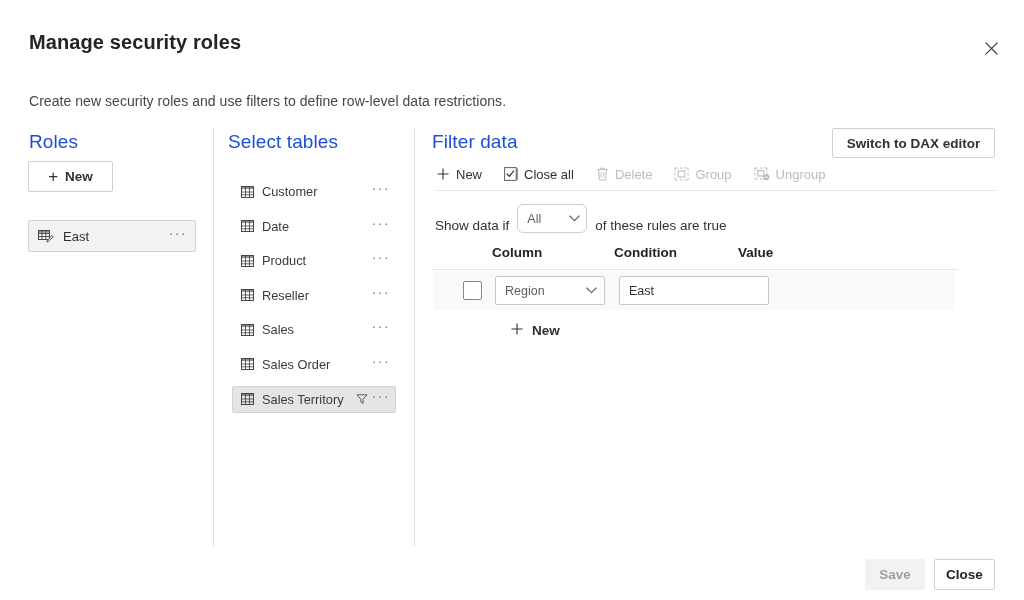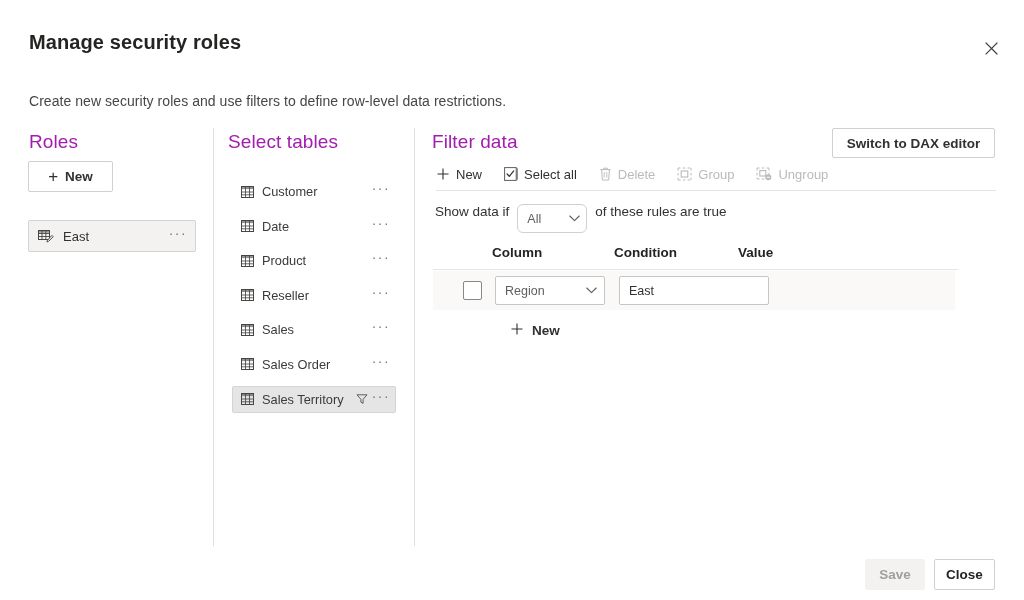--- a/index.html
+++ b/index.html
@@ -62,21 +62,21 @@
     background: #e1dfdd;
   }
   .divider.d1 { left: 213px; }
   .divider.d2 { left: 414px; }
 
   
   .panel-heading {
     position: absolute;
     font-size: 19px;
     font-weight: 400;
-    color: #a21caf;
+    color: #1d4ed8;
     letter-spacing: 0.1px;
   }
   #roles-heading  { left: 29px;  top: 131px; }
   #tables-heading { left: 228px; top: 131px; }
   #filter-heading { left: 432px; top: 131px; }
 
   
   .new-role-btn {
     position: absolute;
     left: 28px;
@@ -229,21 +229,21 @@
     width: 560px;
     height: 1px;
     background: #e6e4e2;
   }
 
   .showdata-row {
     position: absolute;
     left: 435px;
     top: 204px;
     display: flex;
-    align-items: flex-start;
+    align-items: flex-end;
     height: 29px;
   }
   .showdata-row .lbl {
     font-size: 13.5px;
     color: #323130;
   }
   .mini-select {
     width: 70px;
     height: 29px;
     margin: 0 8px;
@@ -531,21 +531,21 @@
   </div>
 
   <div class="tb-item">
     <span class="tb-icon">
       <svg width="14" height="14" viewBox="0 0 14 14" fill="none" xmlns="http://www.w3.org/2000/svg">
         <rect x="0.6" y="0.6" width="11.6" height="12.8" stroke="#605e5c" stroke-width="1"></rect>
         <path d="M3.1 7 L5.3 9.4 L9.7 3.9" stroke="#323130" stroke-width="1.2" stroke-linecap="round" stroke-linejoin="round"></path>
         <path d="M13.2 1.2 V12.8" stroke="#605e5c" stroke-width="1"></path>
       </svg>
     </span>
-    <span>Select all</span>
+    <span>Close all</span>
   </div>
 
   <div class="tb-item disabled">
     <span class="tb-icon">
       <svg width="13" height="14" viewBox="0 0 13 14" fill="none" xmlns="http://www.w3.org/2000/svg">
         <path d="M1.3 2.6 H11.7" stroke="#bdbbb9" stroke-width="1"></path>
         <path d="M4.6 2.6 V1.2 H8.4 V2.6" stroke="#bdbbb9" stroke-width="1"></path>
         <path d="M2.6 2.6 L3.3 13 H9.7 L10.4 2.6" stroke="#bdbbb9" stroke-width="1" stroke-linejoin="round"></path>
         <path d="M5.2 5 V10.6 M7.8 5 V10.6" stroke="#bdbbb9" stroke-width="0.9"></path>
       </svg>

